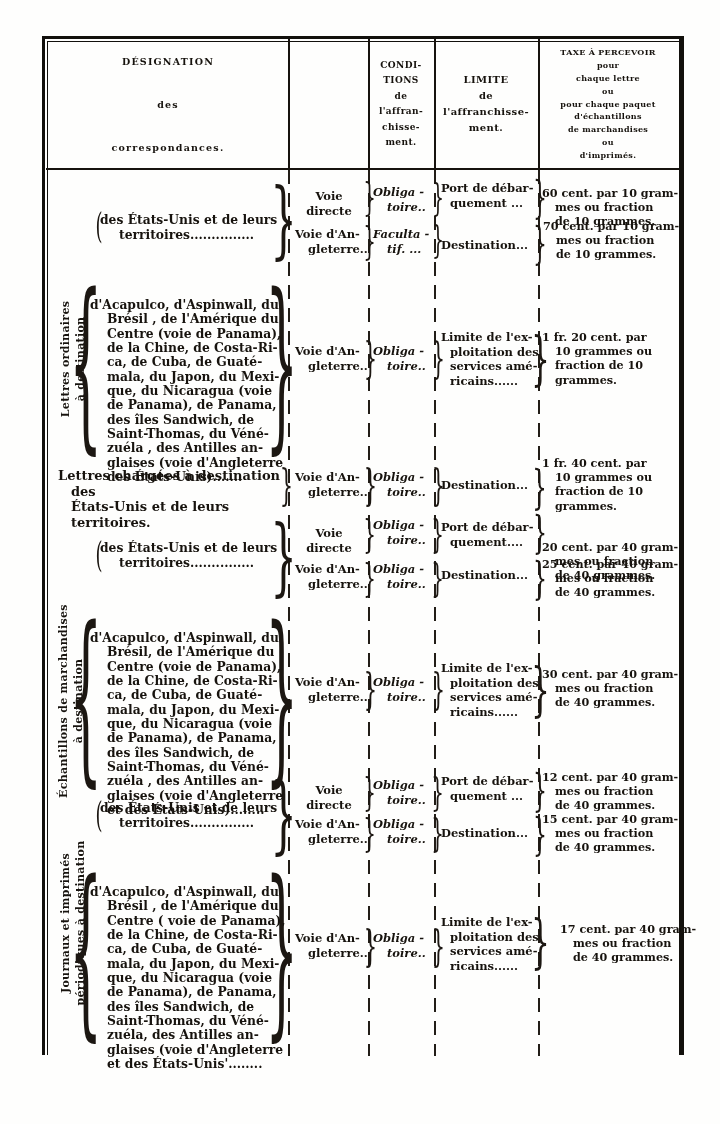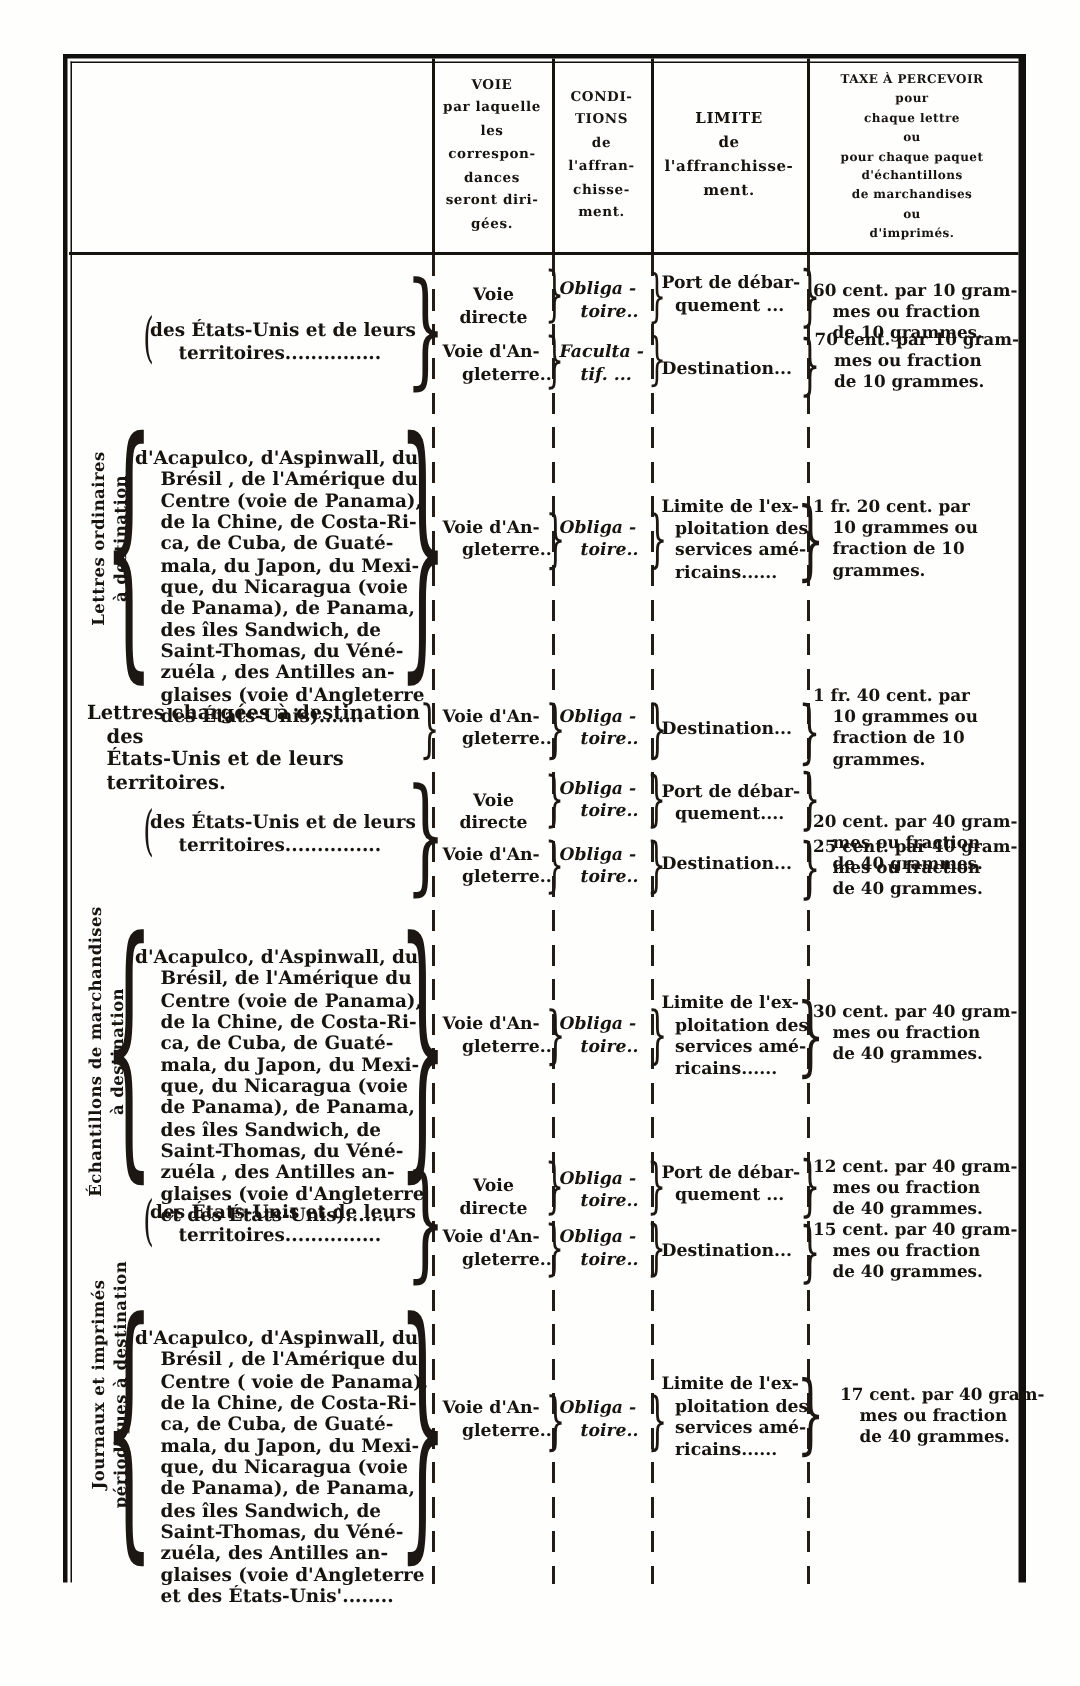--- a/index.html
+++ b/index.html
@@ -40,21 +40,21 @@
   .br span{display:block;}
   .br-c span{transform:scaleX(.5);}
   .br-big span{transform:scaleX(.28);}
 </style>
 </head>
 <body>
 
 <div class="page">
   <div class="table">
 
-    <div class="hcell h-voie" style="left:244px;width:78px">VOIE<br>par laquelle<br>les<br>correspon-<br>dances<br>seront diri-<br>gées.</div>
+    <div class="hcell h-des" style="left:4px;width:238px">DÉSIGNATION<br>des<br>correspondances.</div>
     <div class="hcell h-cond" style="left:324px;width:64px">CONDI-<br>TIONS<br>de<br>l'affran-<br>chisse-<br>ment.</div>
     <div class="hcell h-lim" style="left:390px;width:102px">LIMITE<br>de<br>l'affranchisse-<br>ment.</div>
     <div class="hcell h-tax" style="left:494px;width:138px">TAXE À PERCEVOIR<br>pour<br>chaque lettre<br>ou<br>pour chaque paquet<br>d'échantillons<br>de marchandises<br>ou<br>d'imprimés.</div>
 
     <div class="hrule" style="left:243px"></div>
     <div class="hrule" style="left:323px"></div>
     <div class="hrule" style="left:389px"></div>
     <div class="hrule" style="left:493px"></div>
     <div class="hline"></div>
 

